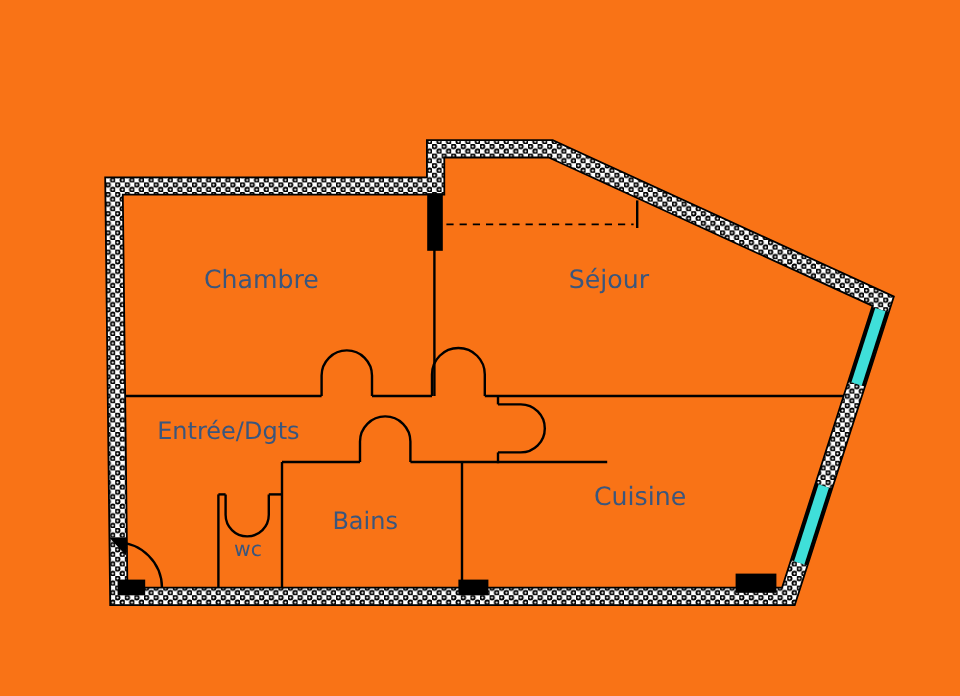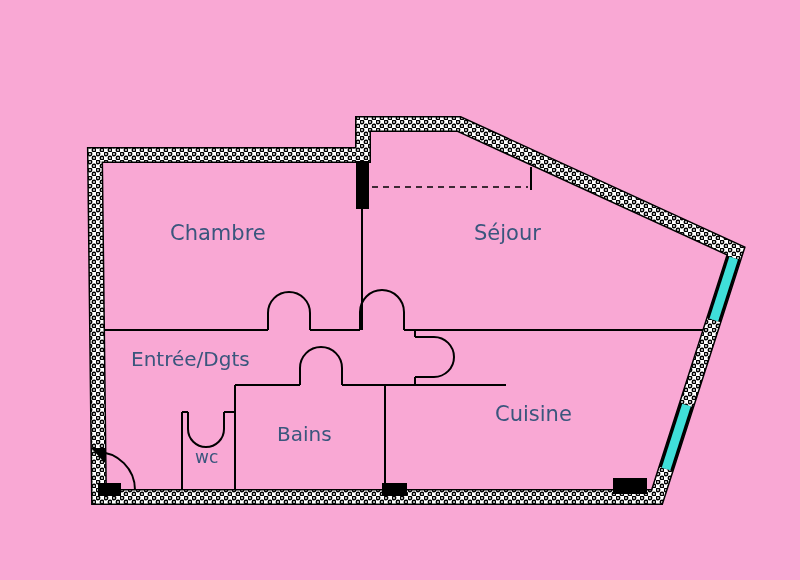--- a/index.html
+++ b/index.html
@@ -1,19 +1,19 @@
 <!DOCTYPE html>
 <html><head>
 <meta charset="utf-8">
 <style>
   html,body{margin:0;padding:0;background:#ffffff;}
   .canvas{
     position:relative;
     width:800px;height:580px;
-    background:#f9a8d4;
+    background:#f97316;
     overflow:hidden;
     font-family:"DejaVu Sans","Liberation Sans",sans-serif;
   }
   svg text{
     font-family:"DejaVu Sans","Liberation Sans",sans-serif;
     font-weight:400;
   }
   .room-label{font-size:21px;}
   .room-label-small{font-size:20px;}
   .room-label-tiny{font-size:17px;}

